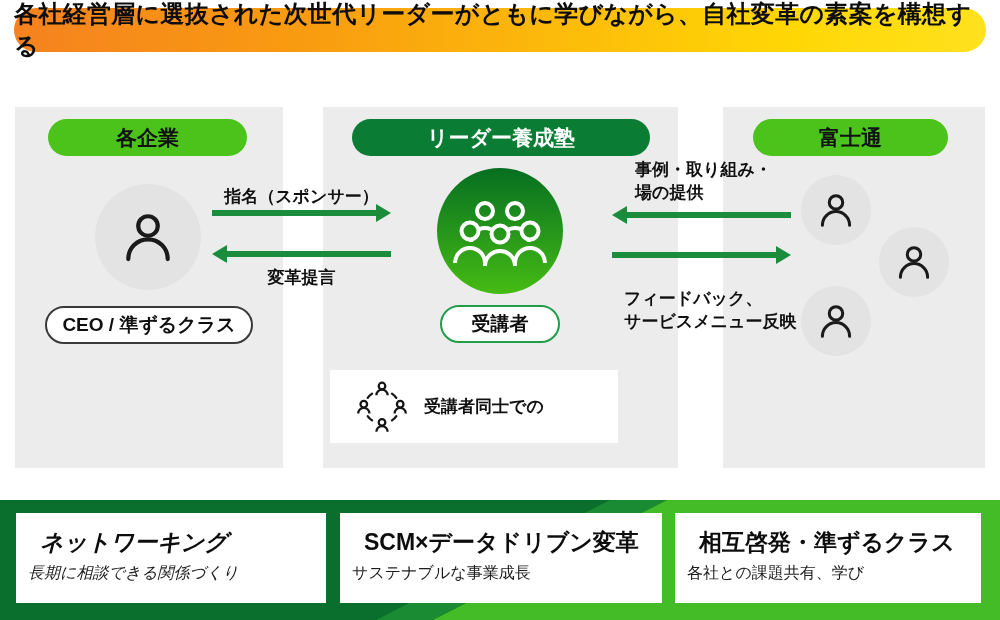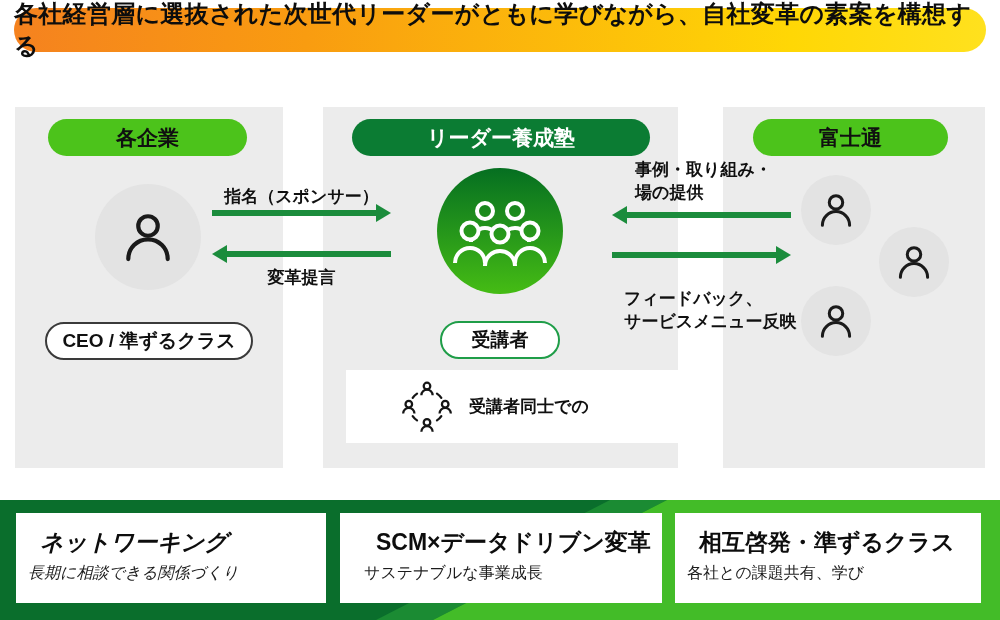--- a/index.html
+++ b/index.html
@@ -37,30 +37,30 @@
   
   .person-circle{position:absolute;border-radius:50%;background:#E3E3E3;
     display:flex;align-items:center;justify-content:center;}
   #left-person{left:95px;top:184px;width:106px;height:106px;}
   #fj-person-1{left:801px;top:175px;width:70px;height:70px;}
   #fj-person-2{left:879px;top:227px;width:70px;height:70px;}
   #fj-person-3{left:801px;top:286px;width:70px;height:70px;}
 
   
   .label-pill{position:absolute;background:#fff;border-radius:20px;box-sizing:border-box;
-    display:flex;align-items:center;justify-content:center;font-weight:bold;margin-top:16px;}
+    display:flex;align-items:center;justify-content:center;font-weight:bold;}
   #ceo-pill{left:45px;top:306px;width:208px;height:38px;border:2px solid #3A3A3A;font-size:19px;}
   #jukosha-pill{left:440px;top:305px;width:120px;height:38px;border:2px solid #1F9D48;font-size:19px;}
 
   
   #center-circle{position:absolute;left:437px;top:168px;width:126px;height:126px;}
 
   
-  .community{position:absolute;left:346px;top:370px;width:324px;height:73px;background:#fff;
-    display:flex;align-items:center;padding-left:29px;}
+  .community{position:absolute;left:330px;top:370px;width:288px;height:73px;background:#fff;
+    display:flex;align-items:center;}
   .community svg{margin-left:26px;flex:0 0 auto;}
   .community .txt{margin-left:16px;font-weight:bold;font-size:17px;line-height:1.4;color:#101010;}
 
   
   .arrow{position:absolute;width:179px;height:18px;}
   .arrow .shaft{position:absolute;top:6px;width:164px;height:6px;background:#1B8C3C;}
   .arrow.r .shaft{left:0;}
   .arrow.l .shaft{left:15px;}
   .arrow .head{position:absolute;top:0;width:0;height:0;
     border-top:9px solid transparent;border-bottom:9px solid transparent;}
@@ -80,21 +80,21 @@
   
   .bottombar{position:absolute;left:0;top:500px;width:1000px;height:120px;
     background:#0A6E2C;overflow:hidden;}
   .bottombar .bright{position:absolute;left:0;top:0;right:0;bottom:0;background:#43BC28;
     clip-path:polygon(66.7% 0,100% 0,100% 100%,43.3% 100%);}
   .bottombar .mid{position:absolute;left:0;top:0;right:0;bottom:0;background:#1B8B33;
     clip-path:polygon(61% 0,66.7% 0,43.3% 100%,37.6% 100%);}
 
   .card{position:absolute;top:513px;height:90px;background:#fff;box-sizing:border-box;}
   #card-0{left:16px;width:310px;font-style:italic;}
-  #card-1{left:340px;width:322px;padding-left:12px;}
+  #card-1{left:340px;width:322px;}
   #card-2{left:675px;width:306px;}
   .card .t{margin:14px 0 5px 24px;font-size:23px;font-weight:bold;color:#0d0d0d;}
   .card .s{margin:0 0 0 12px;font-size:16px;color:#1c1c1c;}
 </style>
 </head>
 <body>
 
 <div class="stage">
 
   <div class="banner">

